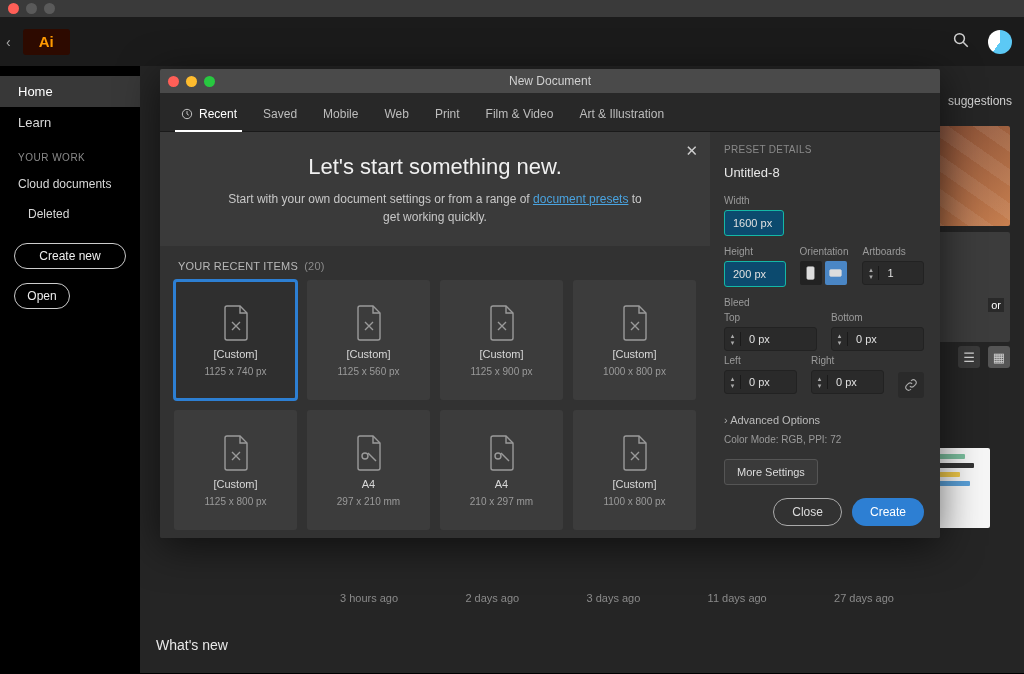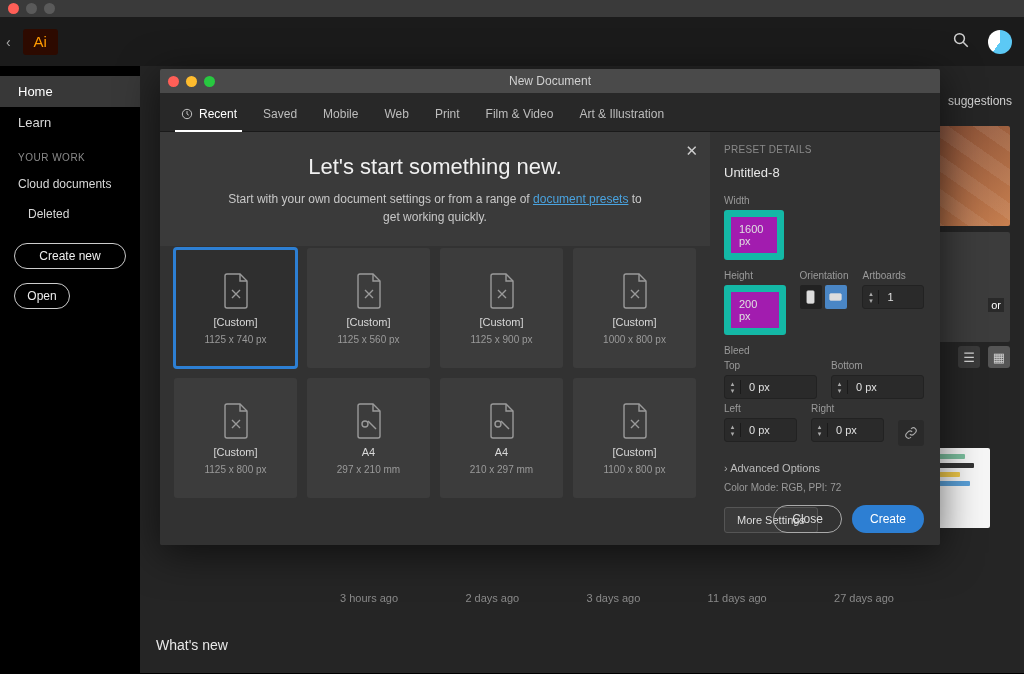--- a/index.html
+++ b/index.html
@@ -6,21 +6,21 @@
   body { font-family: -apple-system, "Segoe UI", Arial, sans-serif; background:#000; width:1024px; height:674px; overflow:hidden; color:#e8e8e8; font-size:13px; }
 
   
   .tl { display:flex; gap:7px; padding:3px 8px; background:#3a3a3a; }
   .tl span { width:11px; height:11px; border-radius:50%; display:block; }
   .tl .r { background:#ff5f57; } .tl .y { background:#febc2e; } .tl .g { background:#28c840; }
   .tl.dim .y, .tl.dim .g { background:#5a5a5a; }
   .appbar { display:flex; align-items:center; height:49px; background:#1b1b1b; justify-content:space-between; padding:0 12px 0 4px;}
   .appbar .left { display:flex; align-items:center; gap:10px; }
   .chev { color:#aaa; font-size:14px; padding:0 2px;}
-  .ailogo { width:35px; height:26px; background:#2d0a00; border-radius:3px; display:flex; align-items:center; justify-content:center; color:#ff9a00; font-weight:400; font-size:15px; }
+  .ailogo { width:47px; height:26px; background:#2d0a00; border-radius:3px; display:flex; align-items:center; justify-content:center; color:#ff9a00; font-weight:700; font-size:15px; }
   .appbar .right { display:flex; align-items:center; gap:18px; }
   .searchic svg { width:18px; height:18px; fill:none; stroke:#d0d0d0; stroke-width:2; }
   .avatar { width:24px; height:24px; border-radius:50%; background:conic-gradient(#5cc9f5 0 60%, #fff 0 100%); }
 
   .mainbg { position:relative; display:flex; height:607px; background:#252525; }
 
   
   .sidebar { width:140px; background:#000000; padding:10px 0; }
   .sidebar .item { padding:8px 18px; color:#d8d8d8; font-size:13px; }
   .sidebar .item.active { background:#383838; color:#fff; }
@@ -78,21 +78,21 @@
   .searchbar .sfield { display:flex; align-items:center; gap:8px; flex:0 0 auto; border-bottom:1px solid #555; padding:4px 6px; width:250px;}
   .searchbar .sfield input { background:transparent; border:0; outline:0; color:#aaa; font-style:italic; font-size:11px; width:100%;}
   .searchbar svg { width:15px; height:15px; stroke:#bbb; fill:none; stroke-width:2;}
   .gobtn { border:1px solid #999; border-radius:16px; padding:4px 18px; color:#ddd; font-size:12px; background:transparent;}
 
   .rightpane { flex:1; background:#323232; padding:12px 16px 12px 14px; font-size:11px; color:#c4c4c4; position:relative;}
   .sechead { color:#8a8a8a; font-size:10px; letter-spacing:0.3px; margin-bottom:10px;}
   .docname { color:#e8e8e8; font-size:13px; padding-bottom:5px; margin-bottom:10px; }
   .flabel { color:#9a9a9a; font-size:10px; margin-bottom:4px;}
   .row { display:flex; gap:8px; margin-bottom:10px;}
-  .inputbox { background:#a21caf; border:7px solid #14b8a6; border-radius:3px; padding:6px 8px; color:#e0e0e0; font-size:11px; flex:1;}
+  .inputbox { background:#0c4a6e; border:1px solid #14b8a6; border-radius:3px; padding:6px 8px; color:#e0e0e0; font-size:11px; flex:1;}
   .sel { display:flex; align-items:center; justify-content:space-between; }
   .sel .arrow { color:#ccc; font-size:10px;}
   .orientbtn { width:22px; height:24px; background:#222; border-radius:2px; display:flex; align-items:center; justify-content:center; color:#aaa;}
   .orientbtn.active { background:#4a86c5;}
   .orientbtn svg { width:13px; height:14px; stroke:#ddd; fill:#ddd;}
   .stepper { display:flex; background:#2a2a2a; border:1px solid #222; border-radius:3px; flex:1; align-items:center;}
   .stepper .arrows { width:16px; display:flex; flex-direction:column; align-items:center; justify-content:center; color:#aaa; font-size:7px; line-height:7px; border-right:1px solid #1a1a1a;}
   .stepper .val { padding:5px 8px; color:#e0e0e0; font-size:11px;}
   .linkic { width:26px; height:26px; background:#2a2a2a; border-radius:3px; display:flex; align-items:center; justify-content:center; align-self:center; margin-top:17px;}
   .linkic svg{width:14px;height:14px;stroke:#aaa;fill:none;stroke-width:1.8;}
@@ -201,20 +201,24 @@
     <div class="modalbody">
       <div class="leftpane">
         <div class="hero">
           <span class="closex">✕</span>
           <h1>Let's start something new.</h1>
           <p>
             <span>Start with your own document settings or from a range of </span><a href="#">document presets</a><span> to get working quickly.</span>
           </p>
         </div>
 
+        <div class="recentlabel">
+          <span>YOUR RECENT ITEMS</span>
+          <span class="cnt">(20)</span>
+        </div>
 
         <div class="grid" id="cardgrid">
             <div class="card selected">
               <div class="docicon"><svg viewBox="0 0 30 38">
                   <path d="M6 2h13l7 7v25a2 2 0 0 1-2 2H6a2 2 0 0 1-2-2V4a2 2 0 0 1 2-2z"></path>
                   <path d="M19 2v7h7"></path>
                   <path d="M11 18l8 8M19 18l-8 8"></path>
                 </svg></div>
               <div class="nm">[Custom]</div>
               <div class="sz">1125 x 740 px</div>

